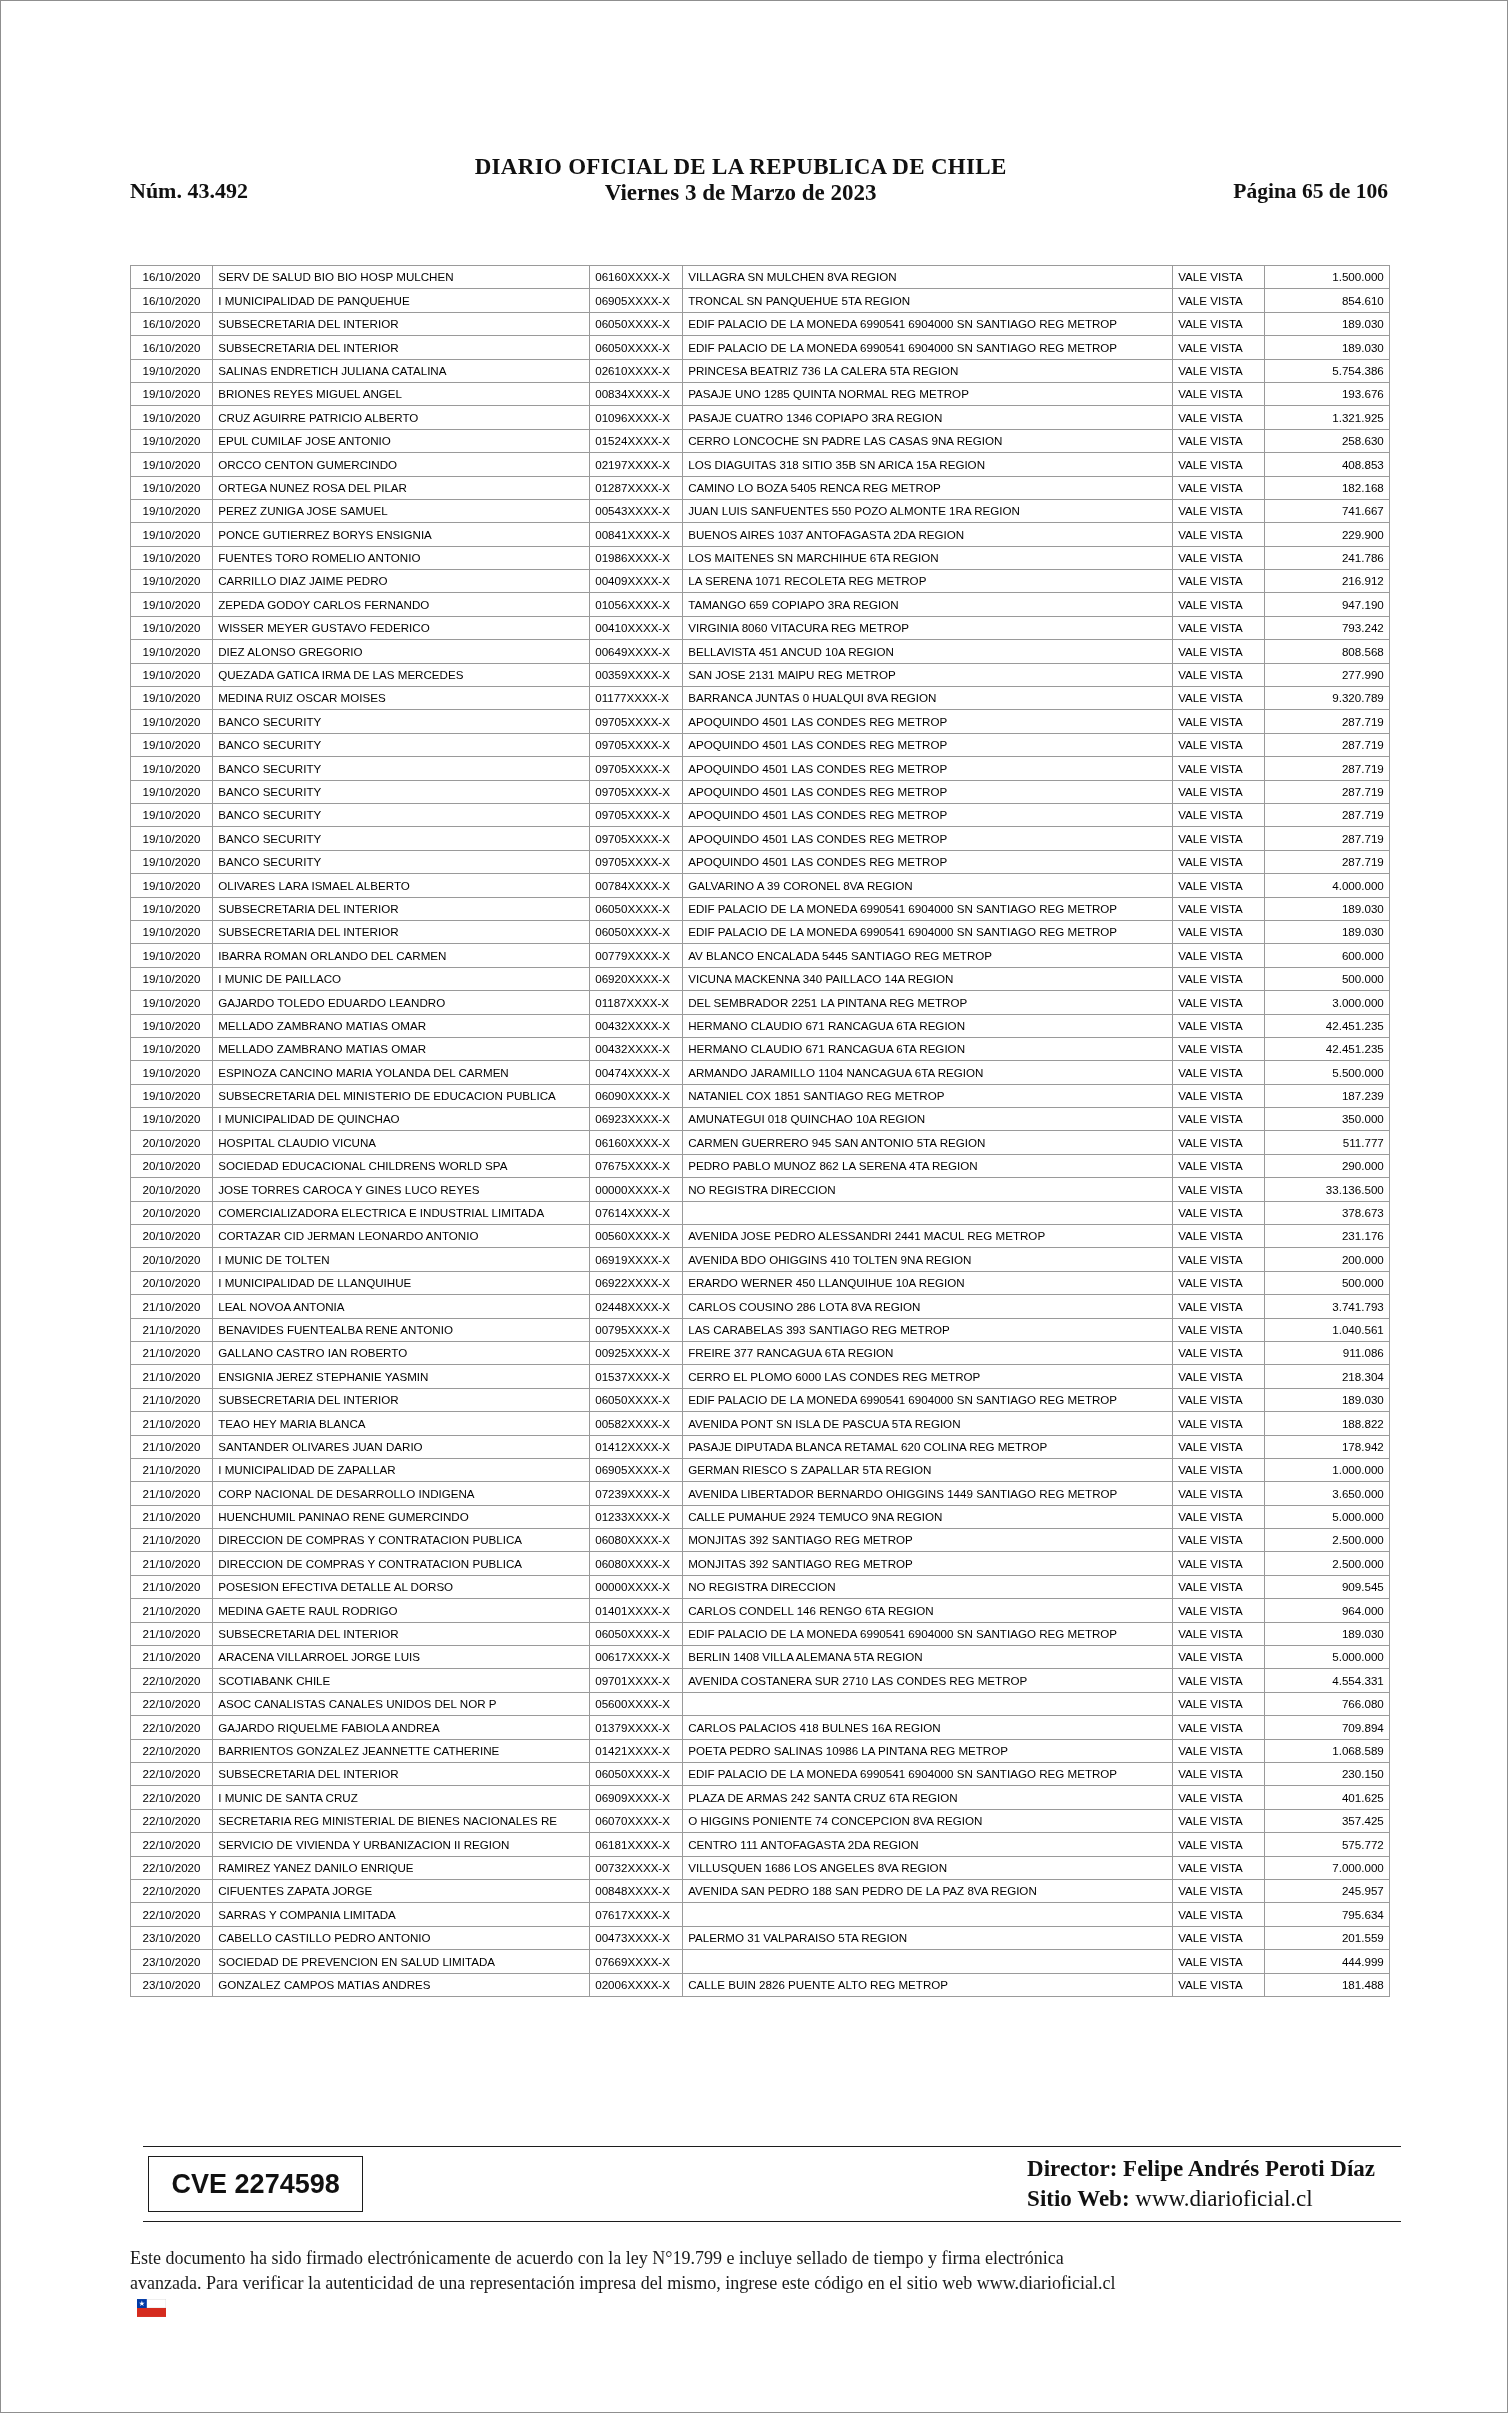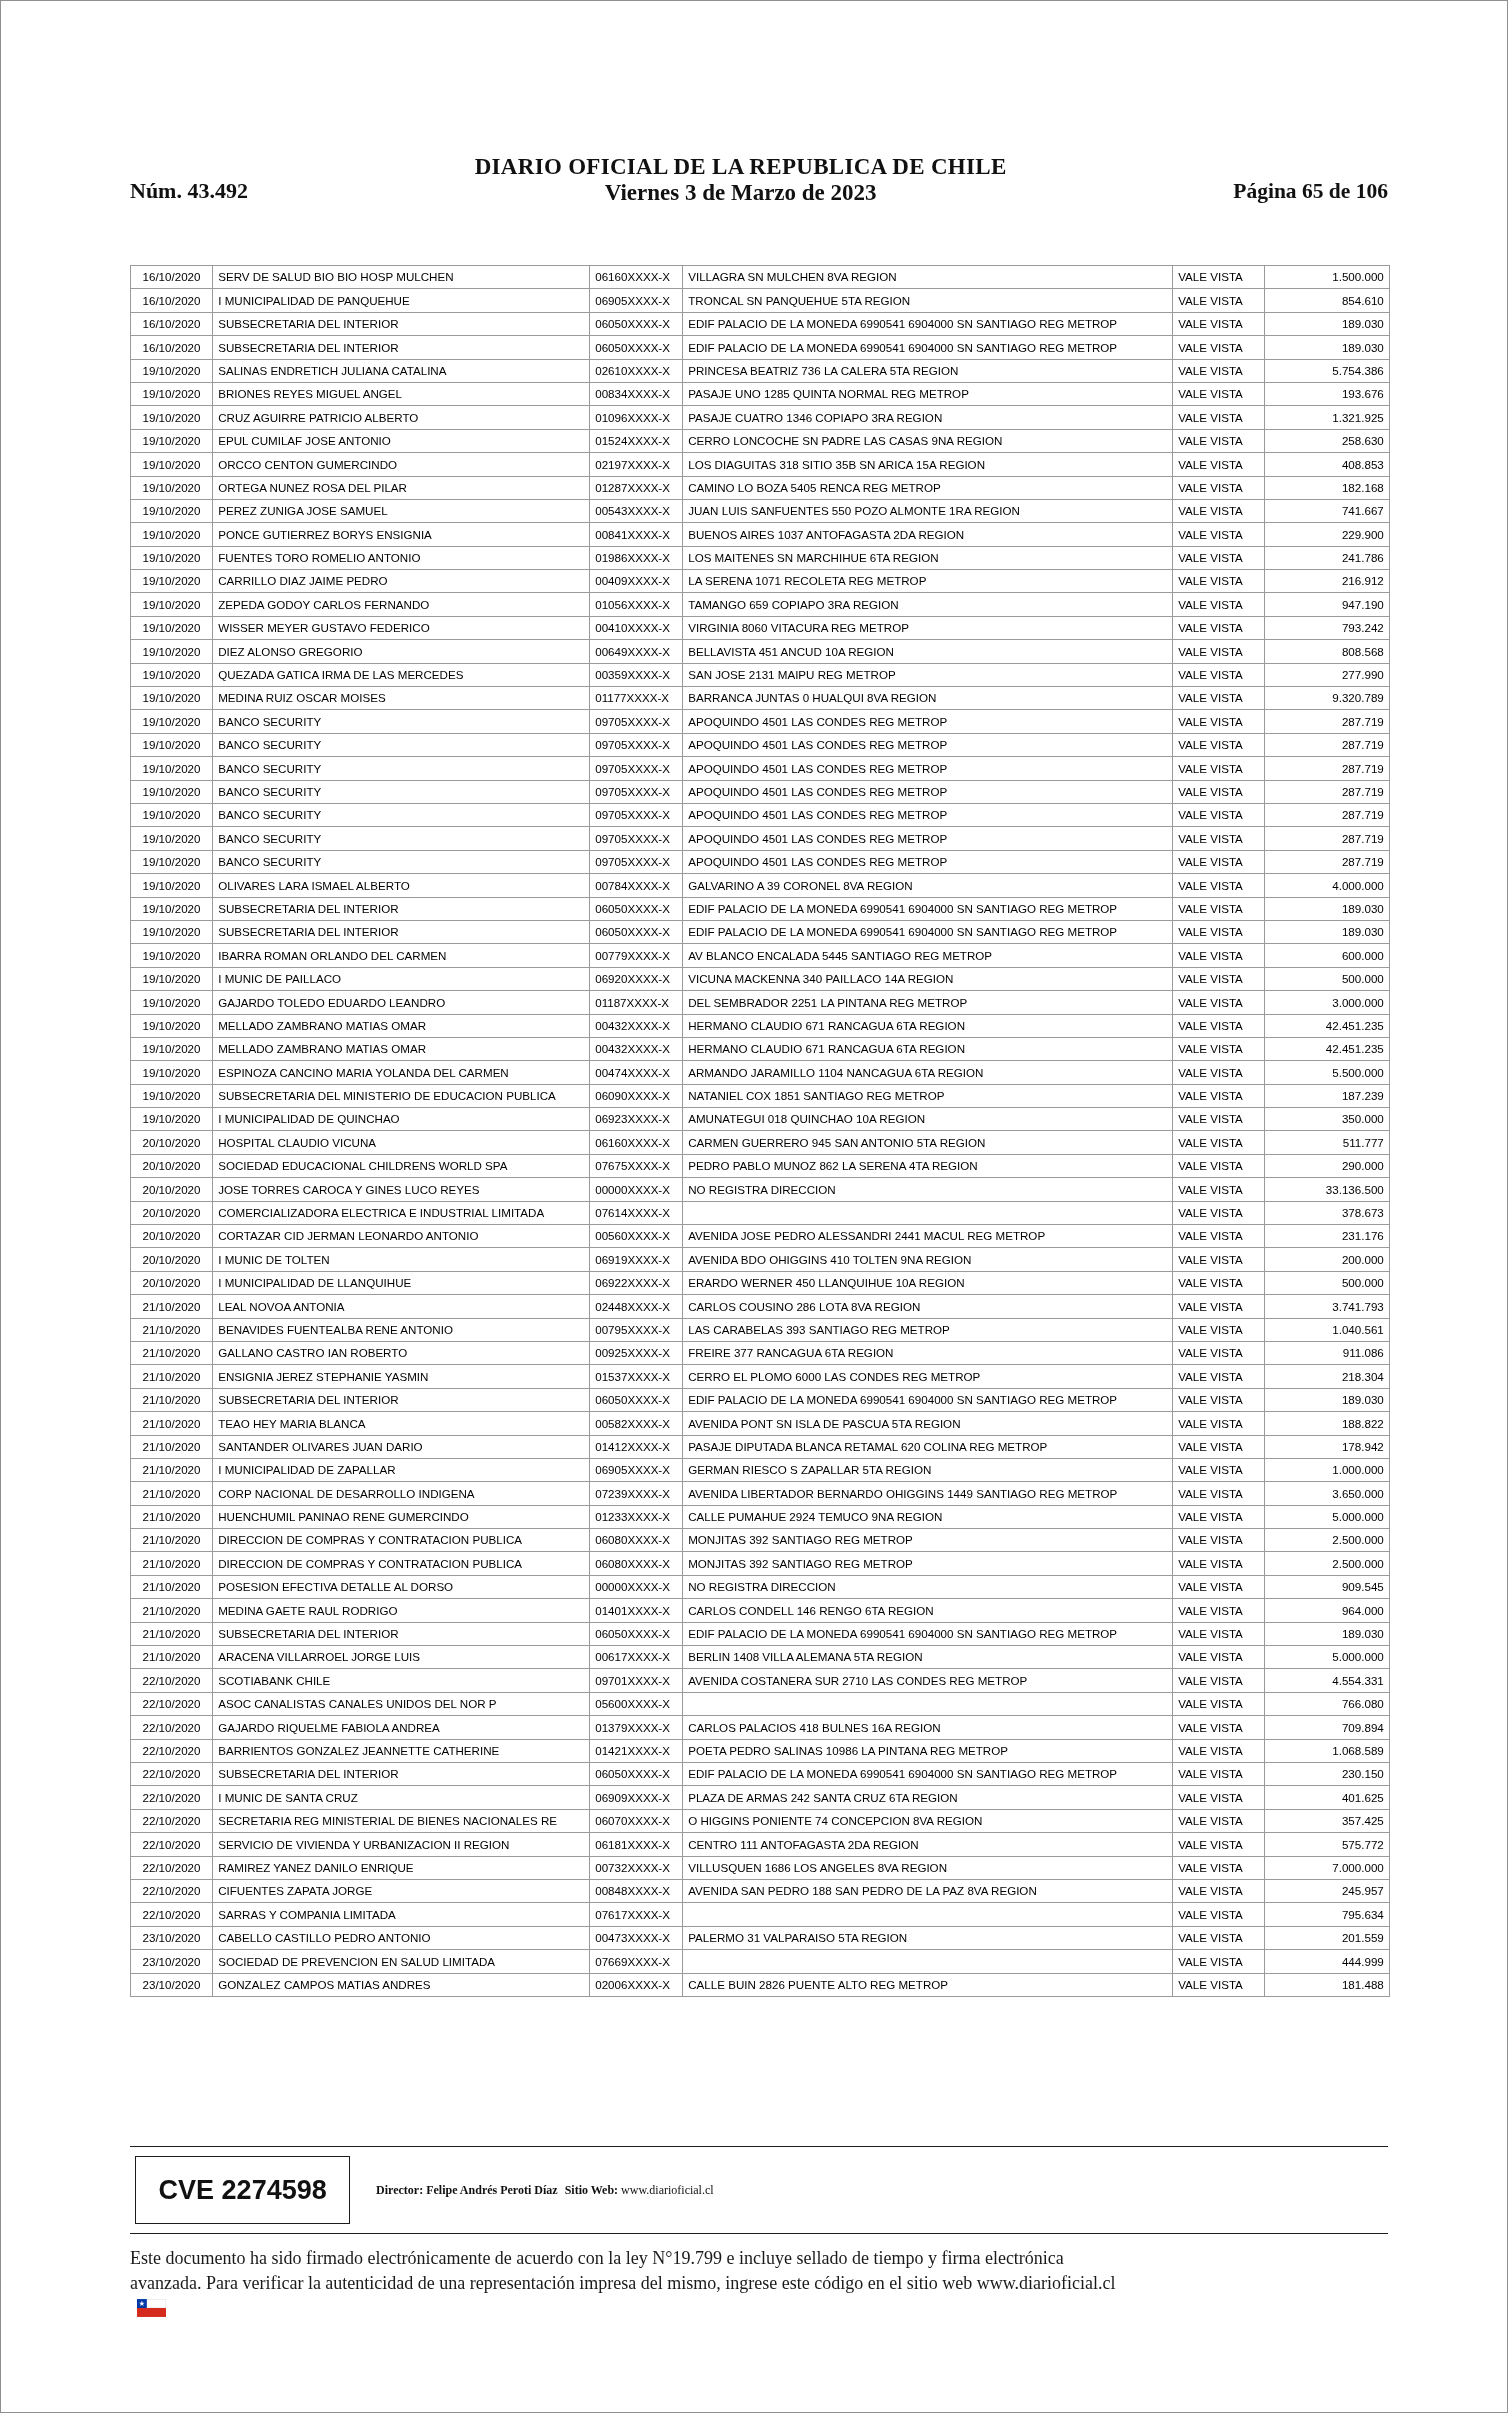--- a/index.html
+++ b/index.html
@@ -25,30 +25,30 @@
     font-family:"Liberation Sans", sans-serif;font-size:11.6px;color:#000;border-radius:16px;
   }
   table.records td{
     border:0.9px solid #9a9a9a;height:22.4px;line-height:1;
     padding:0 5.2px;overflow:hidden;white-space:nowrap;vertical-align:middle;
   }
   td.col-date{text-align:center;}
   td.col-amount{text-align:right;}
   
   .foot{
-    position:absolute;top:2145px;left:129px;width:1258px;height:88px;
+    position:absolute;top:2145px;left:142px;width:1258px;height:76px;
     border-top:1.7px solid #1c1c1c;border-bottom:1.7px solid #1c1c1c;
-    display:flex;align-items:center;box-sizing:border-box;padding:8.6px 0;
+    display:flex;align-items:center;box-sizing:border-box;padding:8.6px 0;justify-content:space-between;
   }
   .cve-box{
     border:1.7px solid #1c1c1c;align-self:stretch;display:flex;align-items:center;
     padding:0 22.4px;margin-left:5.2px;
   }
   .cve-box .cve{font-family:"Liberation Sans", sans-serif;font-weight:bold;font-size:27px;white-space:nowrap;}
-  .f-block{display:flex;justify-content:center;gap:7px;font-size:12px;line-height:22.4px;}
+  .f-block{display:flex;flex-direction:column;justify-content:center;gap:7px;font-size:23px;line-height:22.4px;}
   .f-director{margin-left:26px;padding-right:26px;}
   .f-contact{border-left:1.7px solid #1c1c1c;padding-left:26px;align-self:stretch;}
   .f-label{font-weight:bold;}
   .f-strong{font-weight:bold;}
   .f-sep{display:inline-block;width:22.4px;}
   
   .legal{
     position:absolute;top:2245px;left:129px;width:1258px;
     font-size:18px;line-height:25px;color:#1a1a1a;
   }

